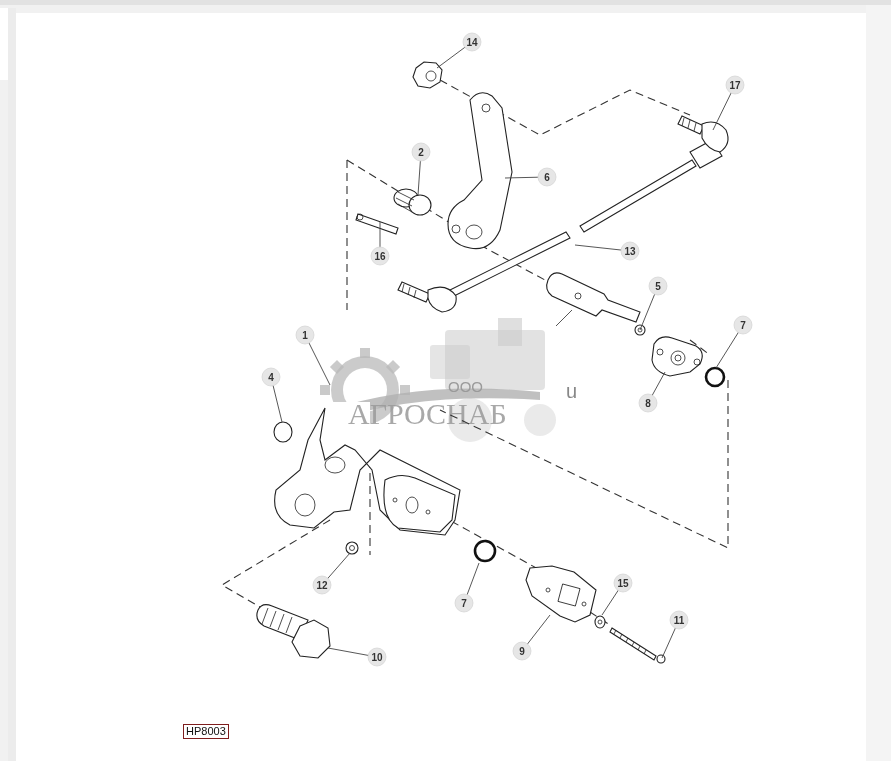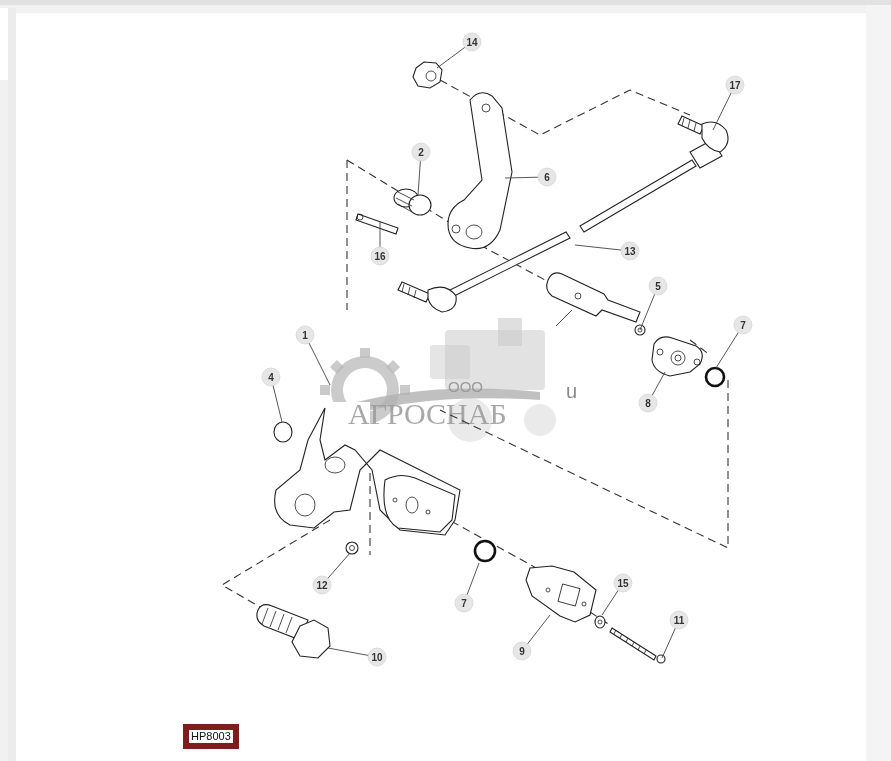--- a/index.html
+++ b/index.html
@@ -39,21 +39,21 @@
   .dash { stroke: #333; stroke-width: 1.1; stroke-dasharray: 8 5; fill: none; }
   .part { stroke: #222; stroke-width: 1.1; fill: #fff; }
   .part-thin { stroke: #222; stroke-width: 0.8; fill: none; }
   .oring { stroke: #111; stroke-width: 2.6; fill: none; }
   .wm { fill: #b9b9b9; opacity: 0.75; }
   .wm-text { font-family: "Liberation Serif", serif; font-size: 30px; fill: #9a9a9a; opacity: 0.85; }
   .wm-small { font-family: "Liberation Sans", sans-serif; font-size: 15px; fill: #9a9a9a; }
   .wm-u { font-family: "Liberation Sans", sans-serif; font-size: 20px; fill: #888; }
   .figure-id {
     position: absolute; left: 183px; top: 724px;
-    border: 6px solid #7f1d1d; padding: 0 2px; background: #fff;
+    border: 1px solid #7f1d1d; padding: 0 2px; background: #fff;
     font-size: 11px; color: #111; line-height: 13px;
   }
 </style>
 </head>
 <body>
 
 <div class="topbar"></div>
 <div class="left-panel"></div>
 <div class="left-strip"></div>
 <div class="right-strip"></div>

